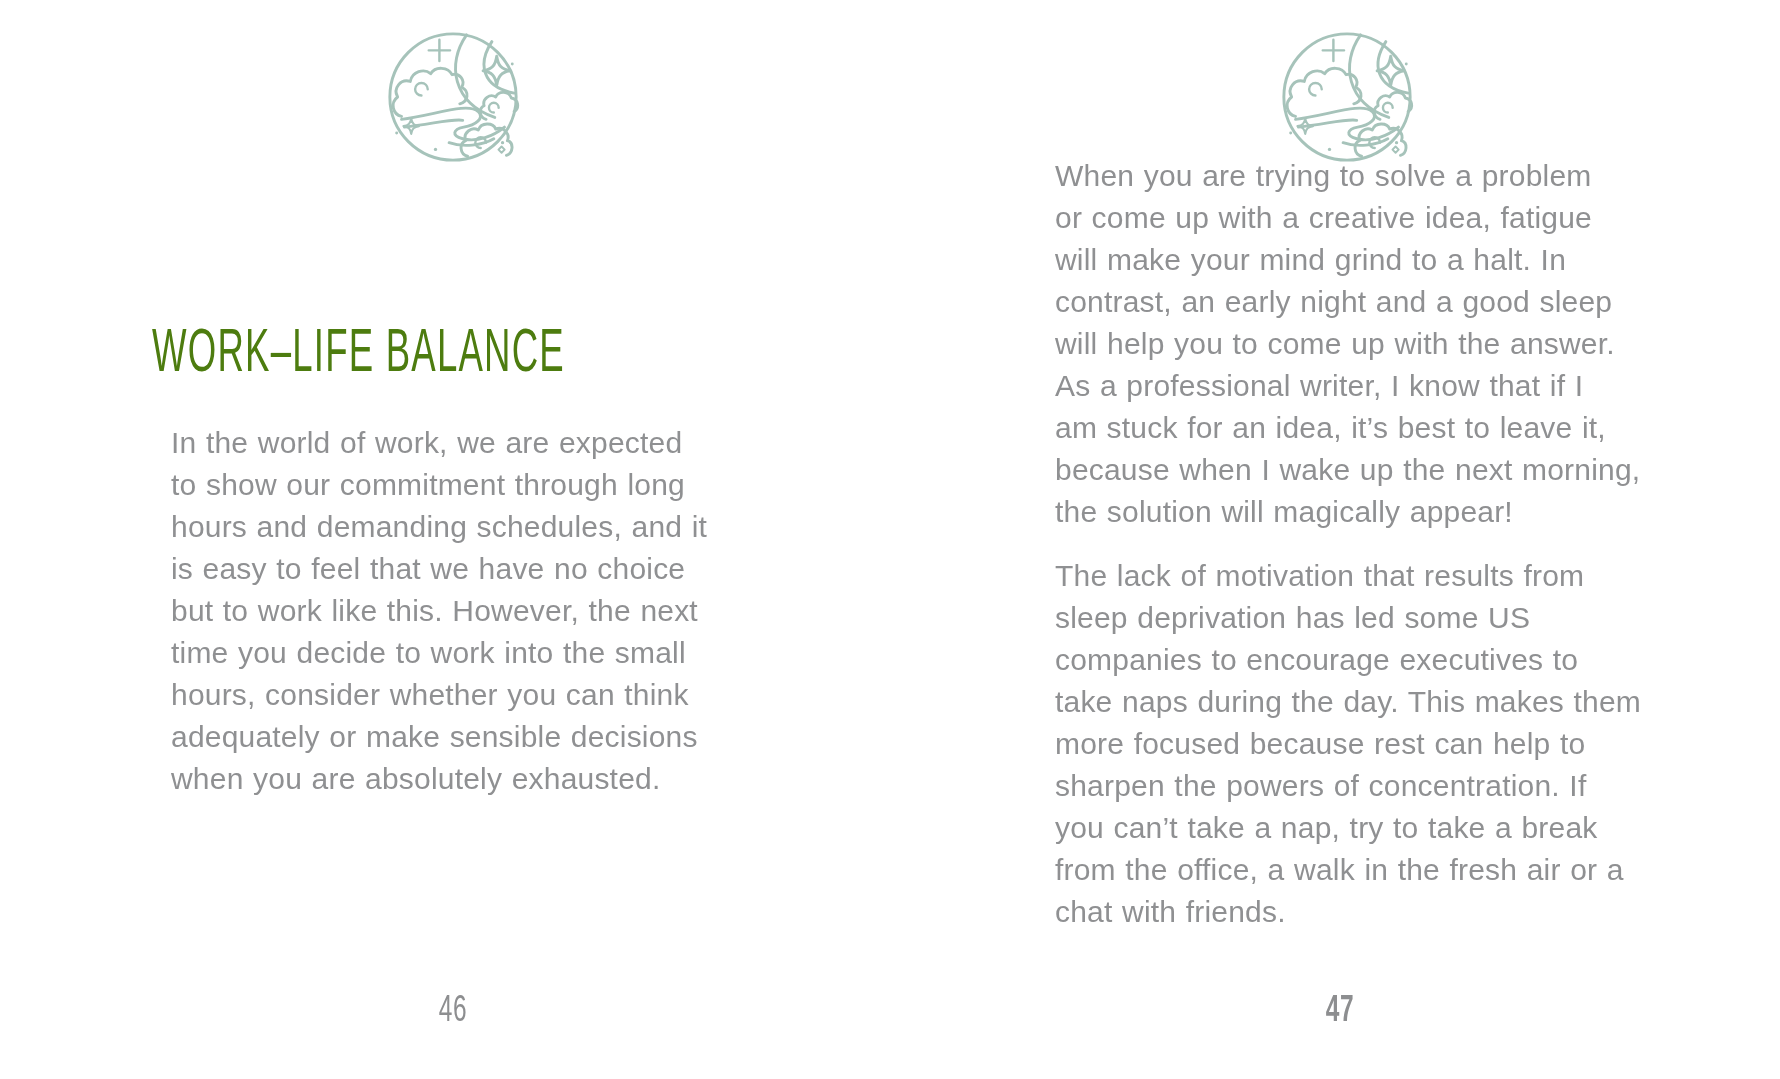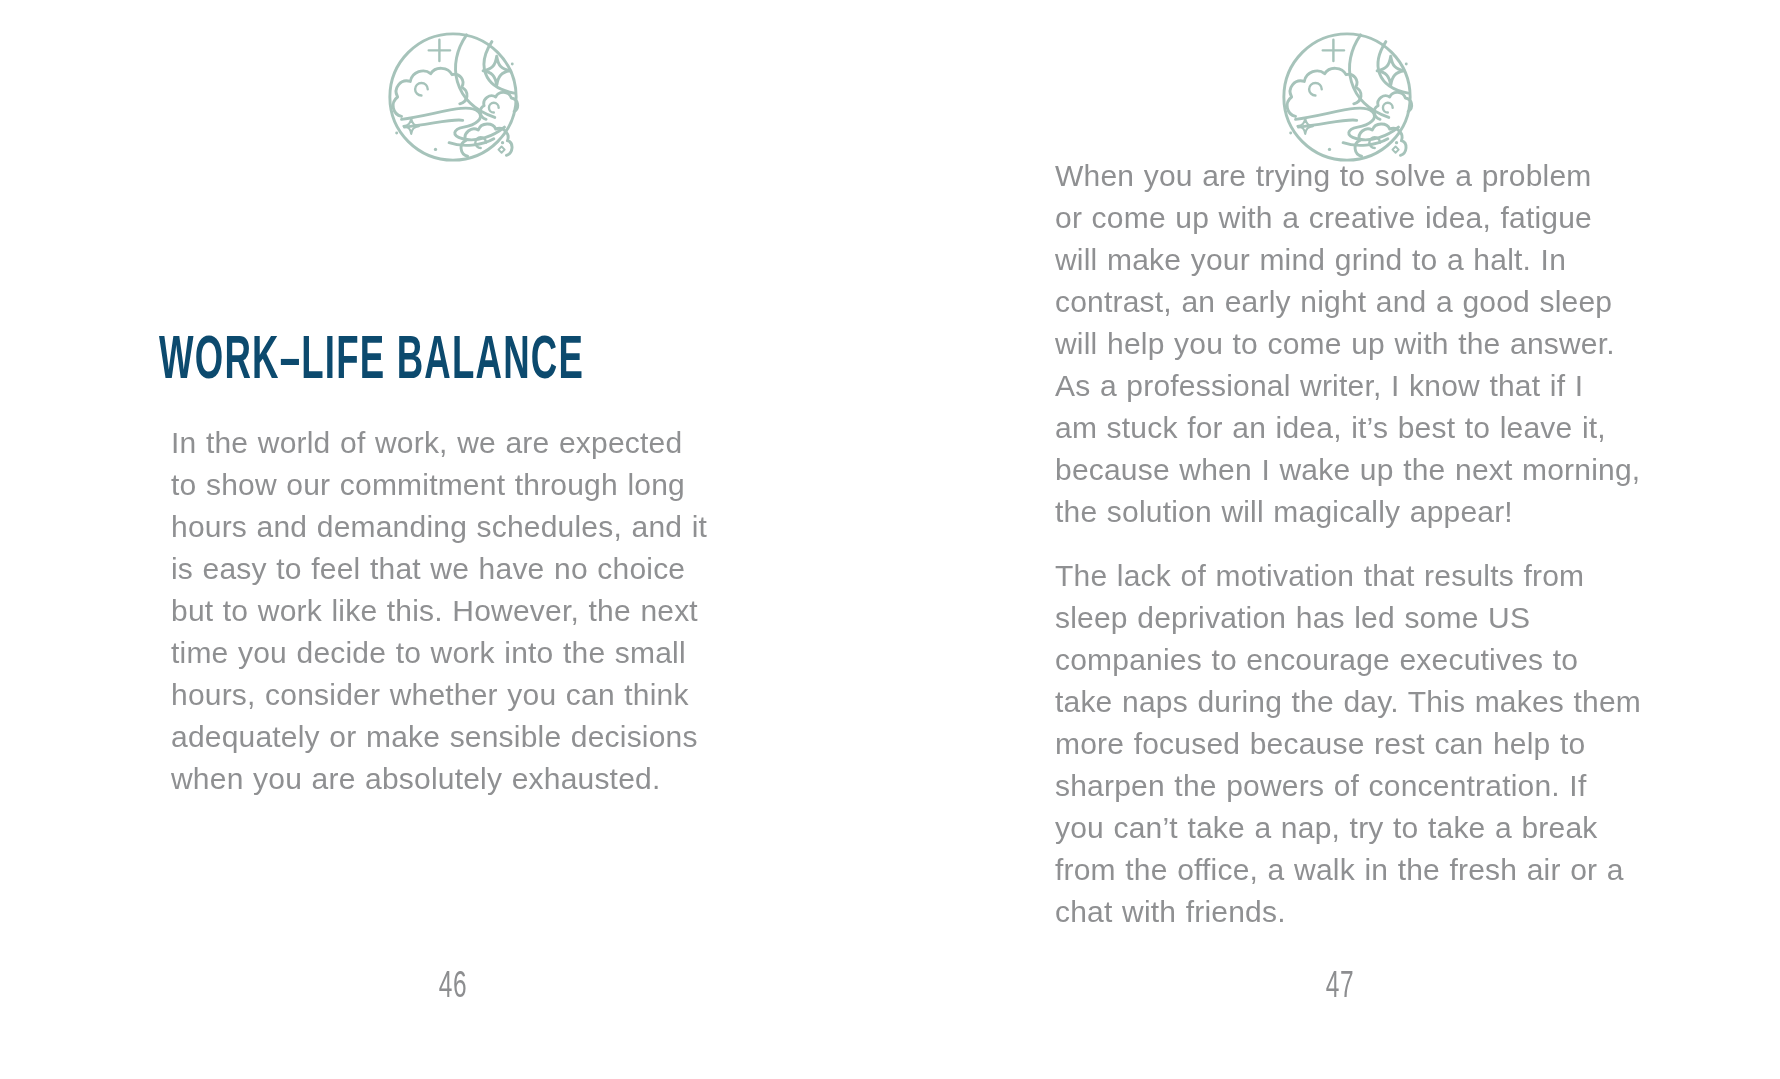--- a/index.html
+++ b/index.html
@@ -34,24 +34,24 @@
     width: 136px;
     height: 136px;
   }
   .page-left  .ornament { left: 385px; top: 29px; }
   .page-right .ornament { left: 389px; top: 29px; } 
 
   .chapter-title {
     position: absolute;
     left: 152px;
     top: 318px;
-    margin: 7px;
-    font-weight: bold;
+    margin: 0;
+    font-weight: normal;
     white-space: nowrap;
-    color: #0c4a6e;
+    color: #4d7c0f;
   }
   .condensed {
     display: inline-block;
     font-size: 61px;
     line-height: 64px;
     letter-spacing: 2px;
     transform: scaleX(0.60);
     transform-origin: left top;
   }
 
@@ -74,27 +74,27 @@
     top: 155px;
     width: 700px;
   }
   .right-col .body-text {
     position: static;
     margin: 0 0 22px 0;
   }
 
   .page-number {
     position: absolute;
-    top: 966px;
+    top: 990px;
     width: 136px;
     text-align: center;
     color: #8d8e90;
   }
   .page-left  .page-number { left: 385px; }
-  .page-right .page-number { left: 382px; } 
+  .page-right .page-number { left: 382px; font-weight: bold; } 
   .condensed-num {
     display: inline-block;
     font-size: 36px;
     line-height: 38px;
     letter-spacing: 1px;
     transform: scaleX(0.68);
     transform-origin: center top;
   }
 
   svg.ornament-svg { display: block; width: 136px; height: 136px; }

